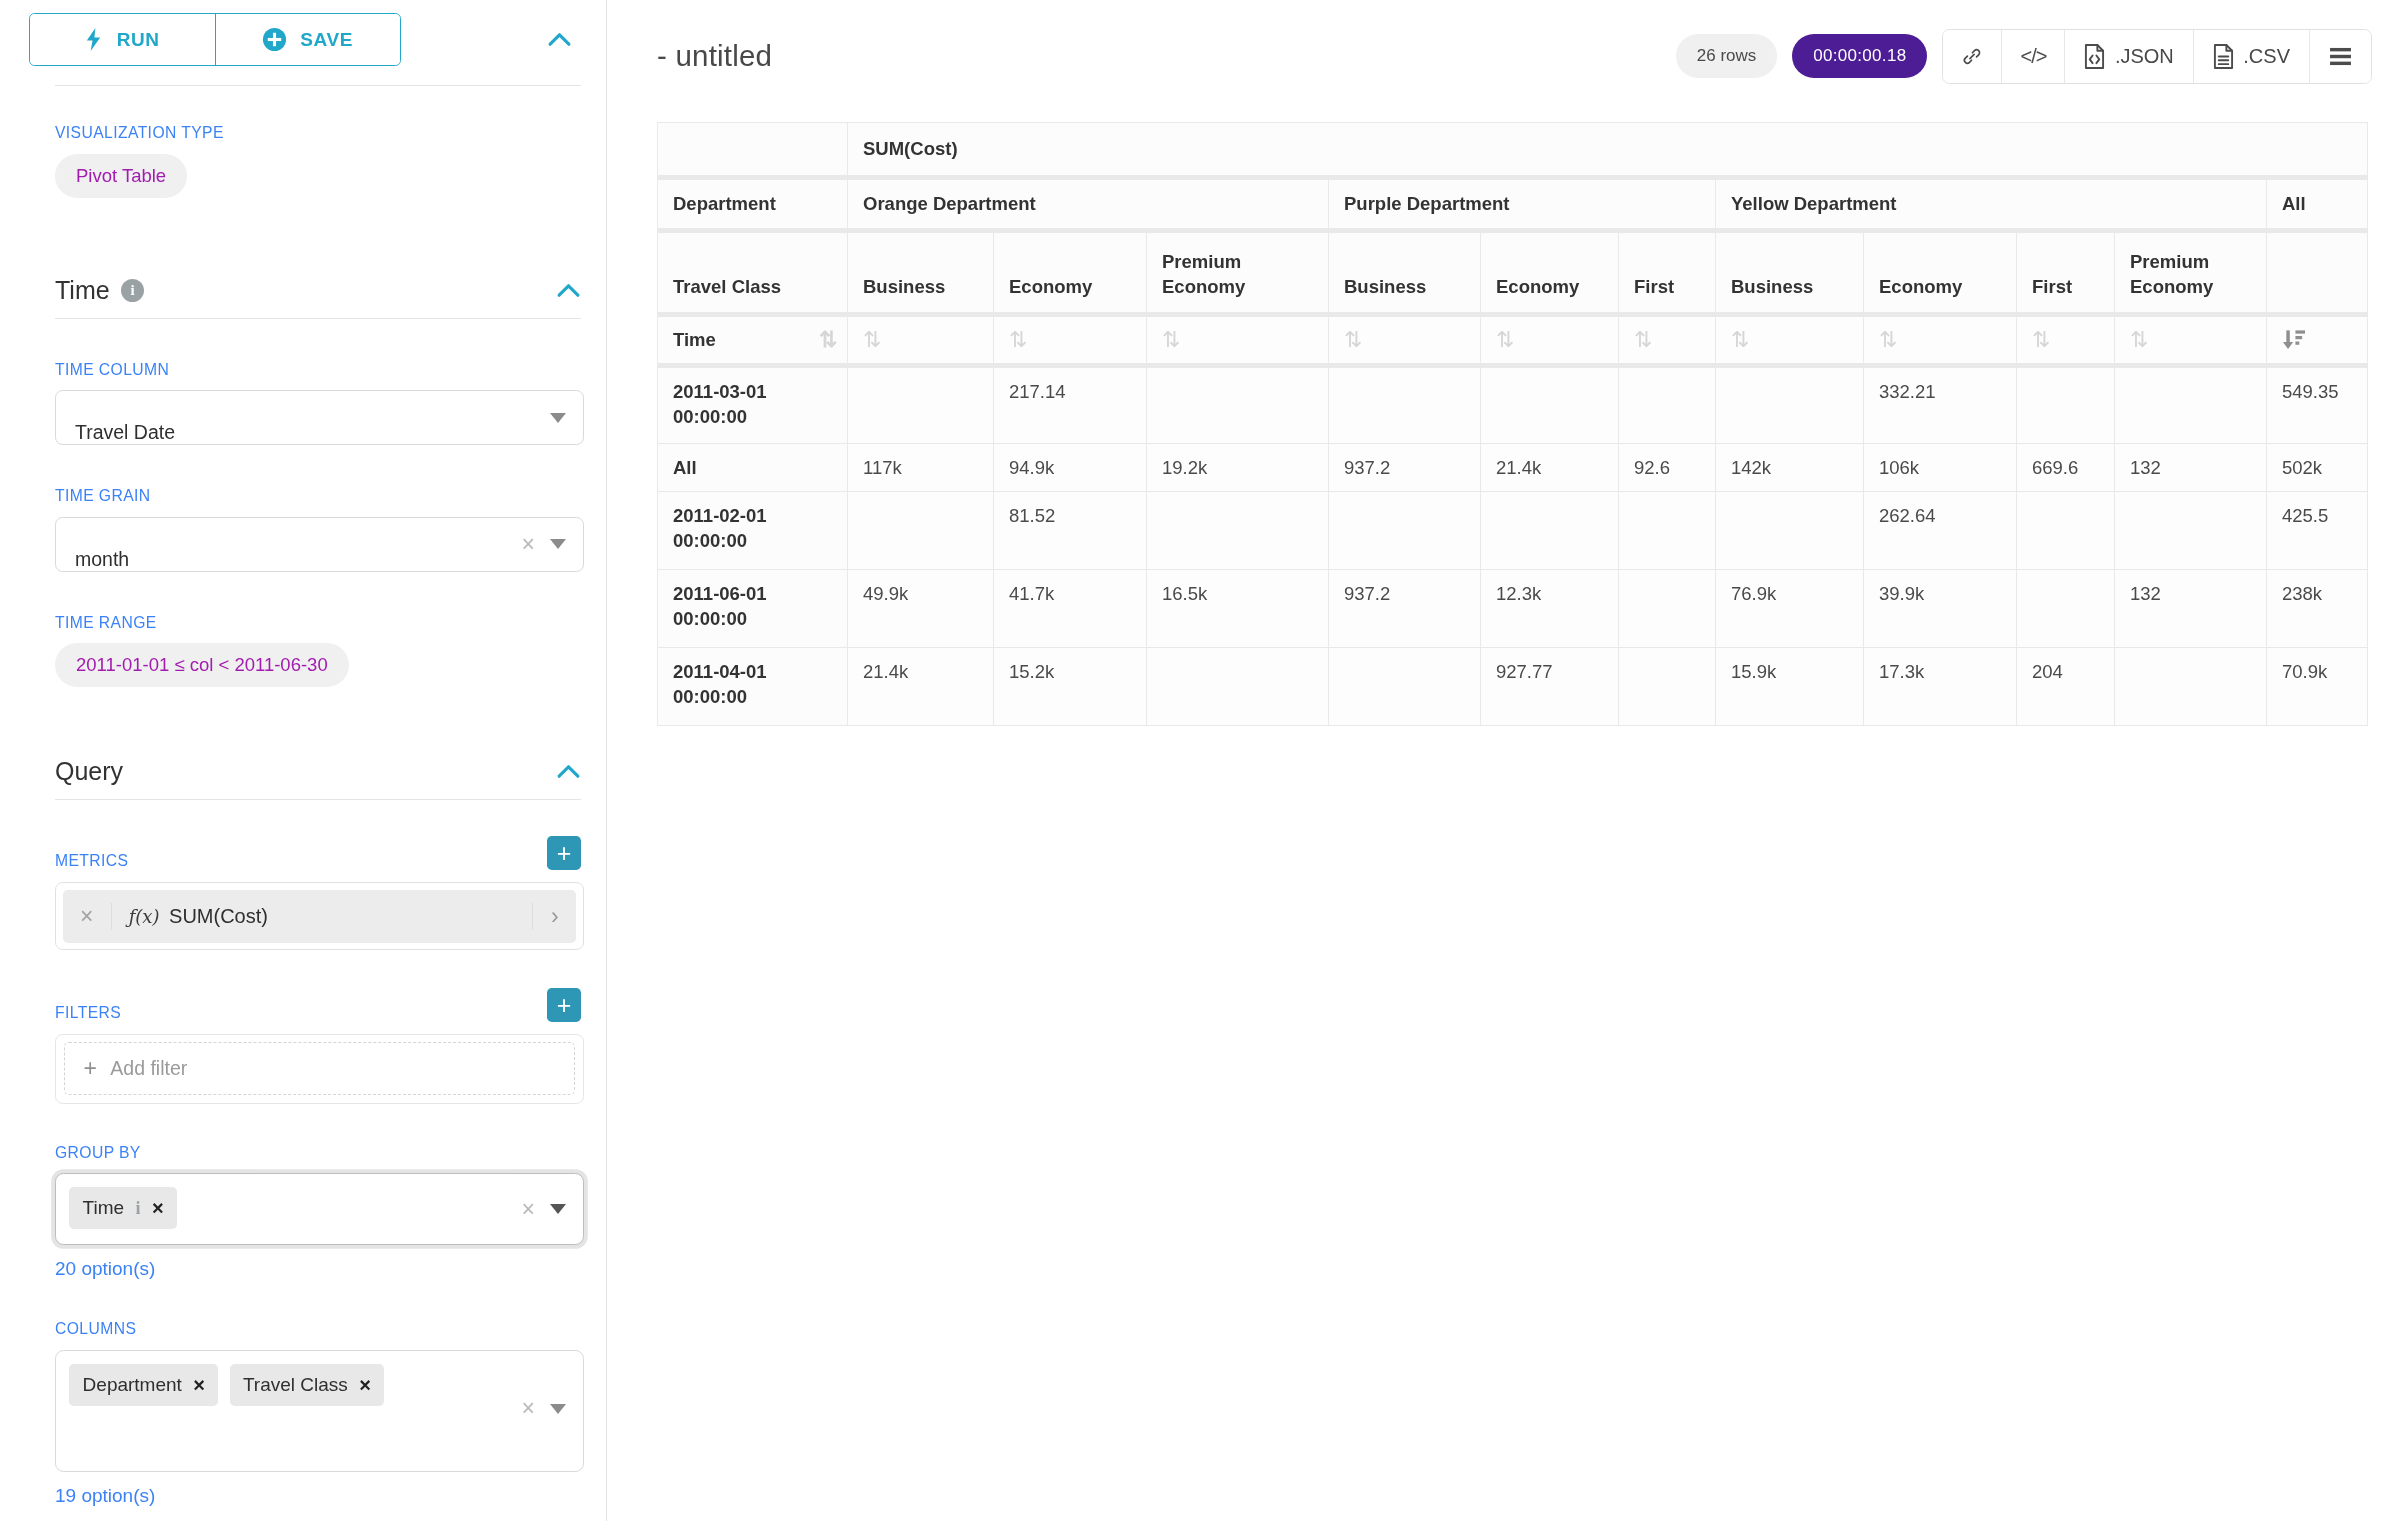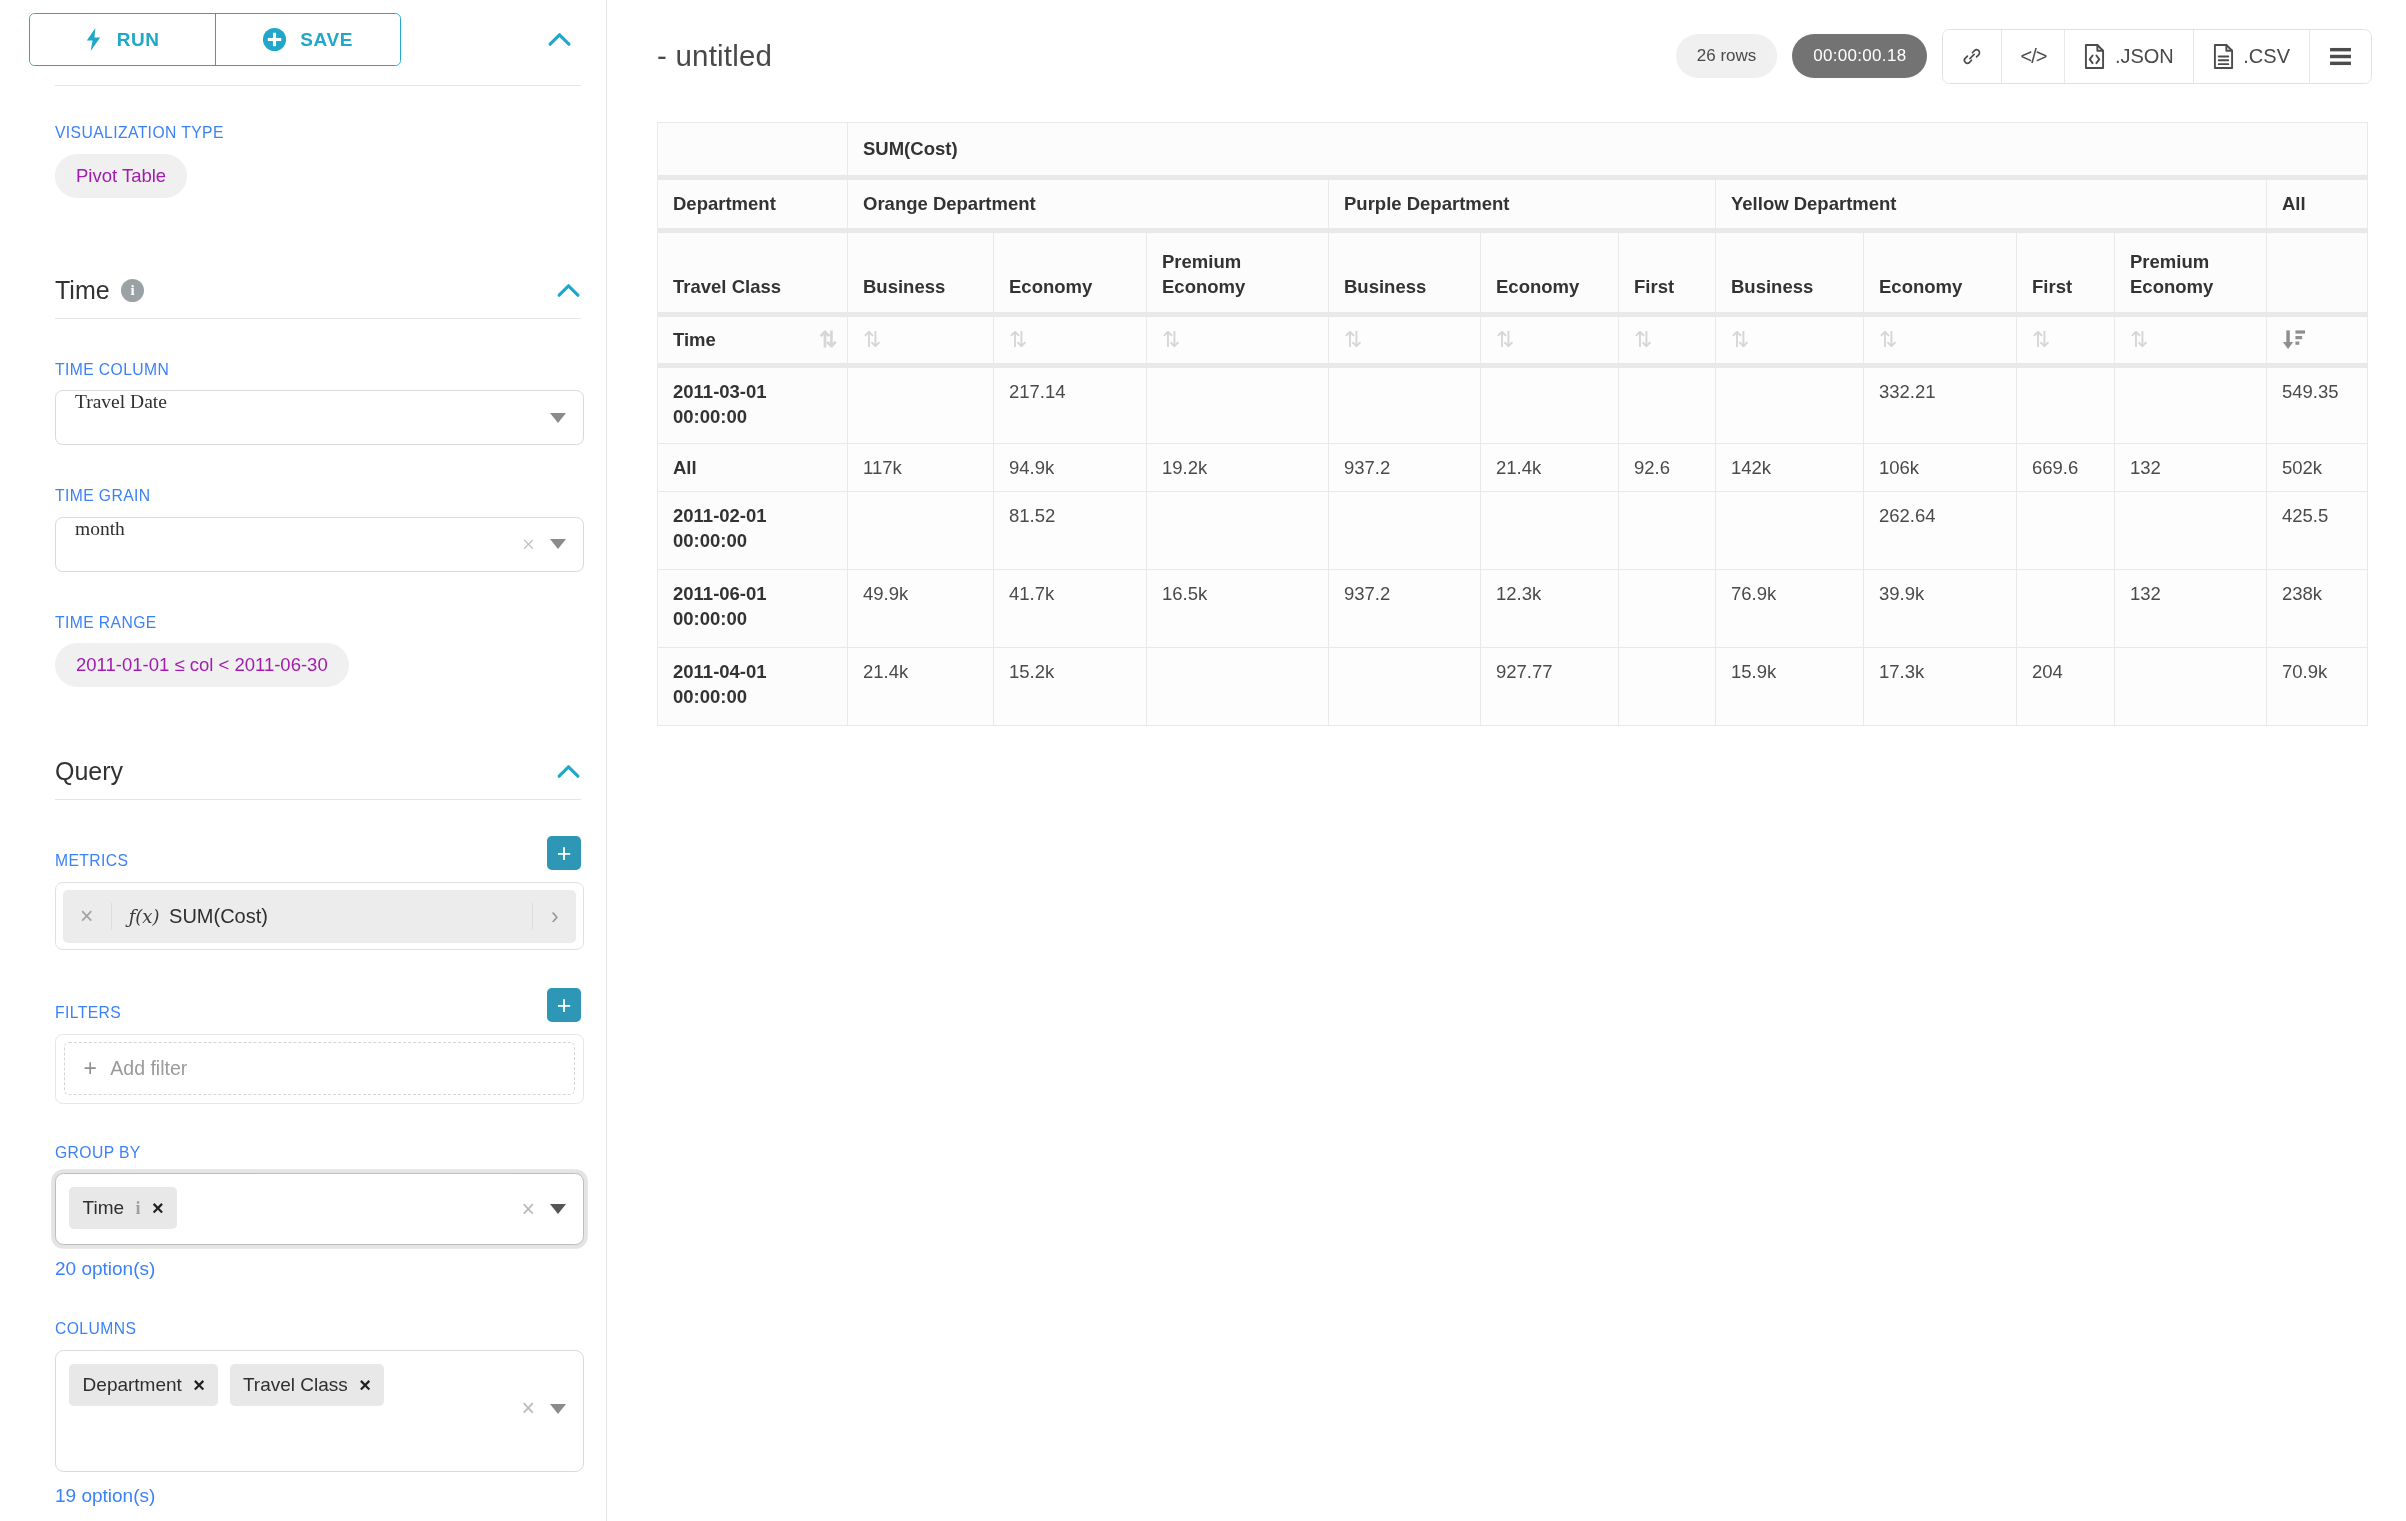--- a/index.html
+++ b/index.html
@@ -27,21 +27,21 @@
   .chev-up { width:25px; height:15px; }
   .chev-up polyline { fill:none; stroke:#20a7c9; stroke-width:3.4; stroke-linecap:round; stroke-linejoin:round; }
 
   .ctl-label { font-size:15.7px; color:#3b82f6; letter-spacing:0.4px; margin-bottom:11.4px; }
   .control-block { margin-top:42px; }
 
   .pill { display:inline-flex; align-items:center; height:44px; padding:0 21px; background:#f0f0f0;
     border-radius:22px; font-size:18.5px; color:#a21caf; }
 
   .select-box { position:relative; width:529px; height:55px; border:1px solid #d9d9d9; border-radius:7.6px;
-    background:#fff; display:flex; align-items:flex-start; padding:0 53px 0 19px; font-size:19.5px; color:#2f2f2f;font-family:Liberation Serif, serif; }
+    background:#fff; display:flex; align-items:flex-end; padding:0 53px 0 19px; font-size:19.5px; color:#2f2f2f; }
   .caret-down { width:0; height:0; border-left:8.6px solid transparent; border-right:8.6px solid transparent;
     border-top:10.5px solid #8b8b8b; }
   .sel-icons { position:absolute; right:17px; top:0; height:100%; display:flex; align-items:center; gap:15px; }
   .clear-x { color:#b9b9b9; font-size:23px; line-height:1; }
 
   .info-circle { width:23px; height:23px; border-radius:50%; background:#9aa2a6; color:#fff;
     font-size:15px; font-weight:700; display:inline-flex; align-items:center; justify-content:center;
     font-family:"Liberation Serif", serif; }
 
   .label-row { display:flex; align-items:flex-end; justify-content:space-between; margin-bottom:11.4px; }
@@ -70,21 +70,21 @@
   .hint { margin-top:13.3px; color:#3b82f6; font-size:19px; }
   .tags-row { display:flex; gap:11.4px; }
 
   
   .main { position:absolute; left:608px; top:0; right:0; bottom:0; background:#fff; }
   .main-header { display:flex; align-items:center; justify-content:space-between; padding:28.5px 34px 0 49px; }
   .title { font-size:29.5px; color:#484848; letter-spacing:0.2px;text-align:right; }
   .hdr-right { display:flex; align-items:center; gap:15px; }
   .badge { height:44px; display:flex; align-items:center; padding:0 21px; border-radius:22px; font-size:17px; }
   .badge.rows { background:#f0f0f0; color:#4a4a4a; }
-  .badge.timer { background:#737373; color:#fff; letter-spacing:0.3px; }
+  .badge.timer { background:#4c1d95; color:#fff; letter-spacing:0.3px; }
   .btn-group { display:flex; border:1px solid #e0e0e0; border-radius:7.6px; overflow:hidden; background:#fff; }
   .btn-group .gbtn { display:flex; align-items:center; justify-content:center; gap:9.5px; height:53px;
     padding:0 19px; background:#fff; border:none; border-right:1px solid #e8e8e8; cursor:pointer;
     font-size:20px; color:#484848; font-family:inherit; }
   .btn-group .gbtn:last-child { border-right:none; }
   .icon-stroke { stroke:#4c4c4c; fill:none; stroke-width:2; stroke-linecap:round; stroke-linejoin:round; }
   .code-glyph { font-size:20px; color:#4c4c4c; letter-spacing:-1px; }
 
   
   .table-wrap { margin:38px 0 0 49px; }

